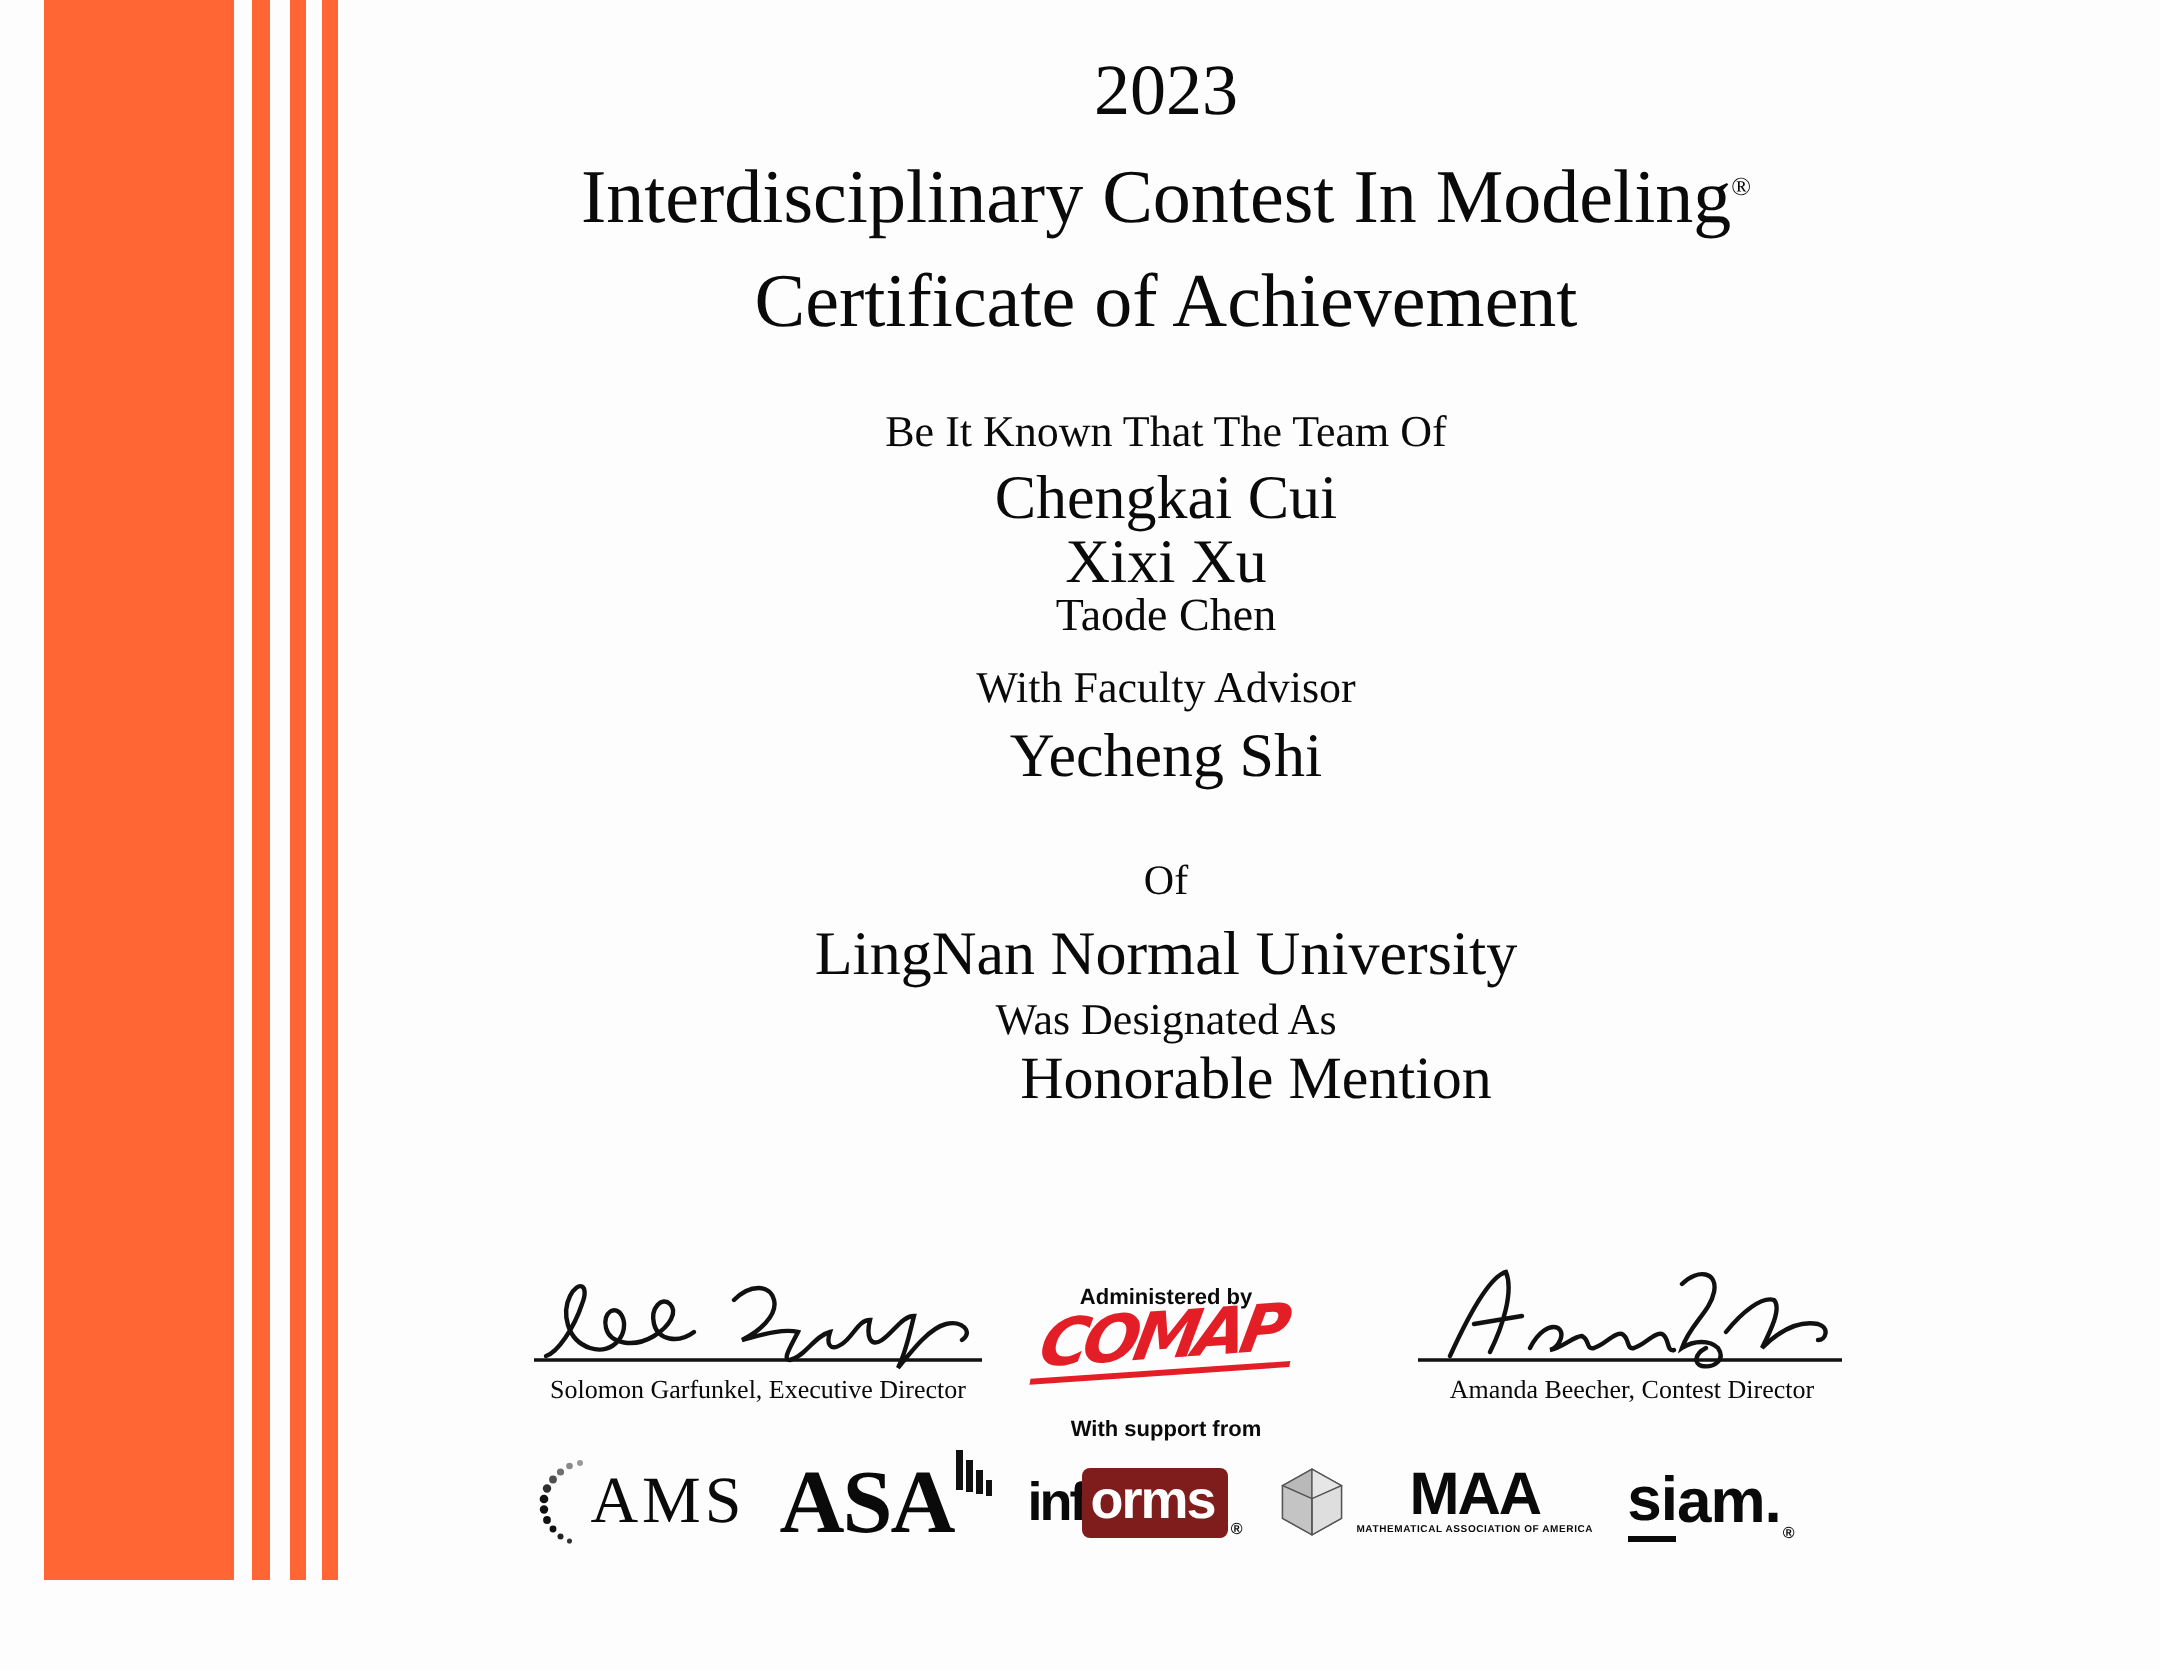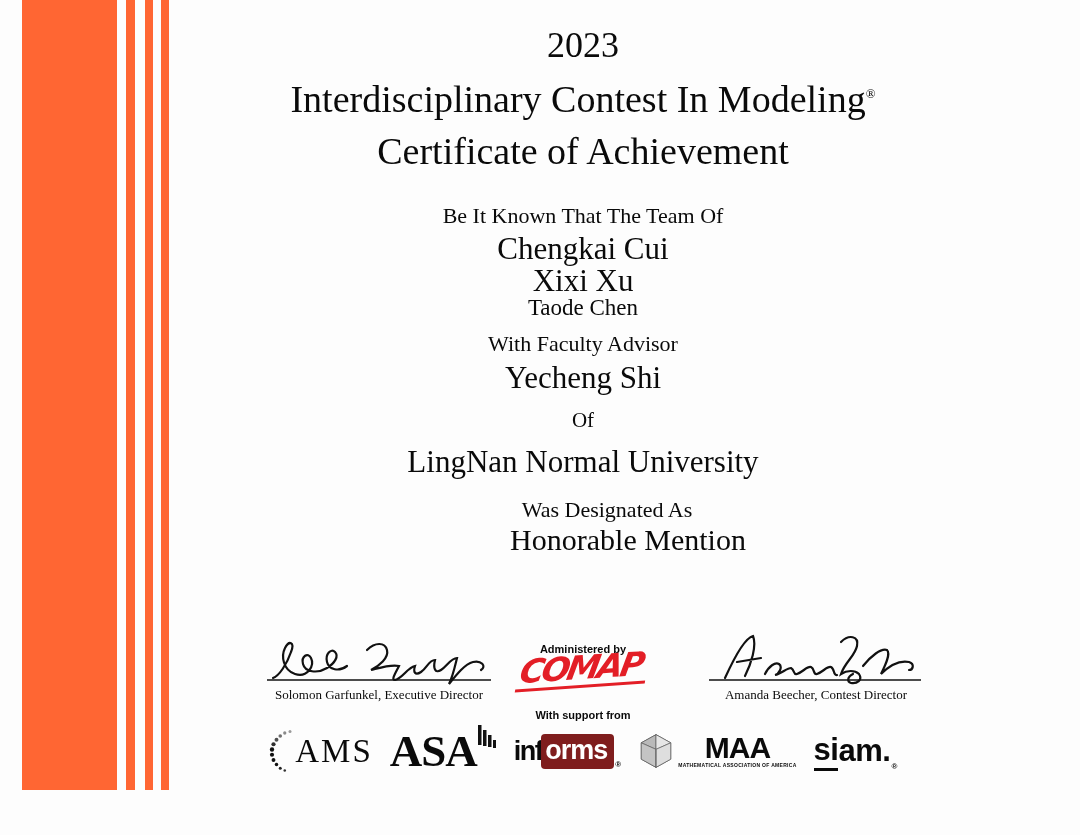--- a/index.html
+++ b/index.html
@@ -20,23 +20,23 @@
   .t-year        { top:24px;  font-size:36px; }
   .t-title       { top:77px;  font-size:38px; }
   .t-title sup   { font-size:13px; vertical-align:super; }
   .t-sub         { top:129px; font-size:38px; }
   .t-intro       { top:203px; font-size:22px; }
   .t-name-0      { top:231px; font-size:31px; }
   .t-name-1      { top:263px; font-size:31px; }
   .t-name-2      { top:295px; font-size:23px; }
   .t-advlabel    { top:331px; font-size:22px; }
   .t-advname     { top:360px; font-size:31px; }
-  .t-of          { top:408px; font-size:21px;text-align:center; }
-  .t-inst        { top:444px; font-size:31px;text-align:center; }
-  .t-desiglabel  { top:497px; font-size:22px;padding-left:24px; }
+  .t-of          { top:428px; font-size:21px;text-align:center; }
+  .t-inst        { top:459px; font-size:31px;text-align:center; }
+  .t-desiglabel  { top:497px; font-size:22px; }
   .t-desig       { top:523px; font-size:30px;padding-left:45px; }
 
   
   .sig-block { position:absolute; text-align:center; }
   .sig-left  { left:265px; top:636px; width:228px; }
   .sig-right { left:709px; top:630px; width:214px; }
   .sig-caption { font-size:13px; margin-top:1px; white-space:nowrap; }
   .sig-svg { display:block; margin:0 auto; }
 
   

